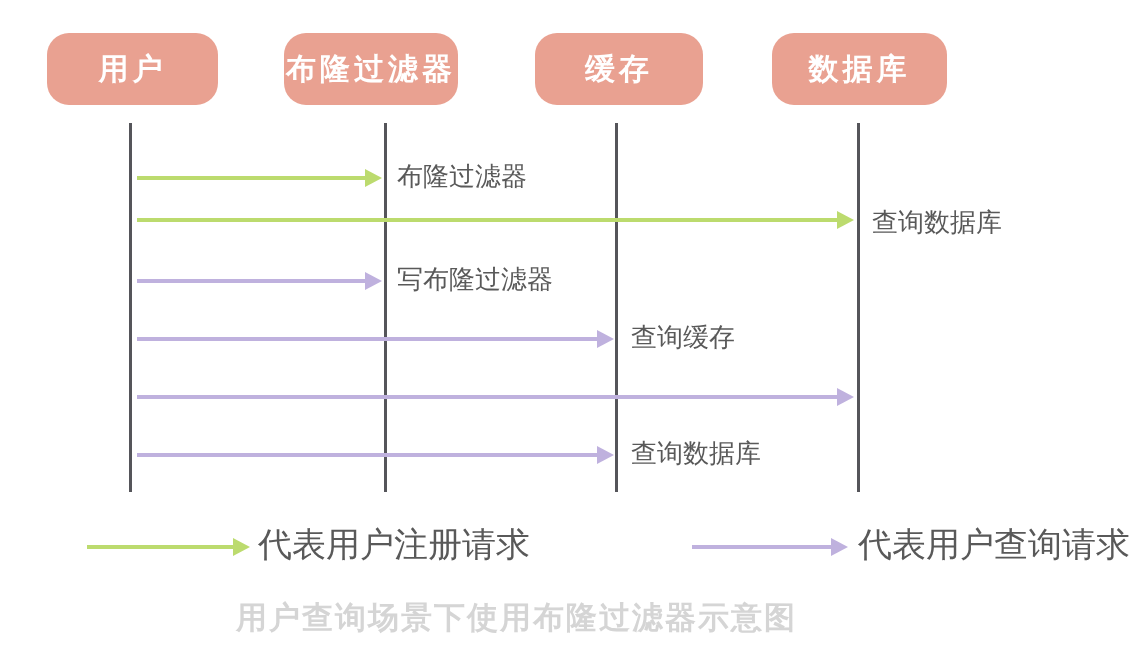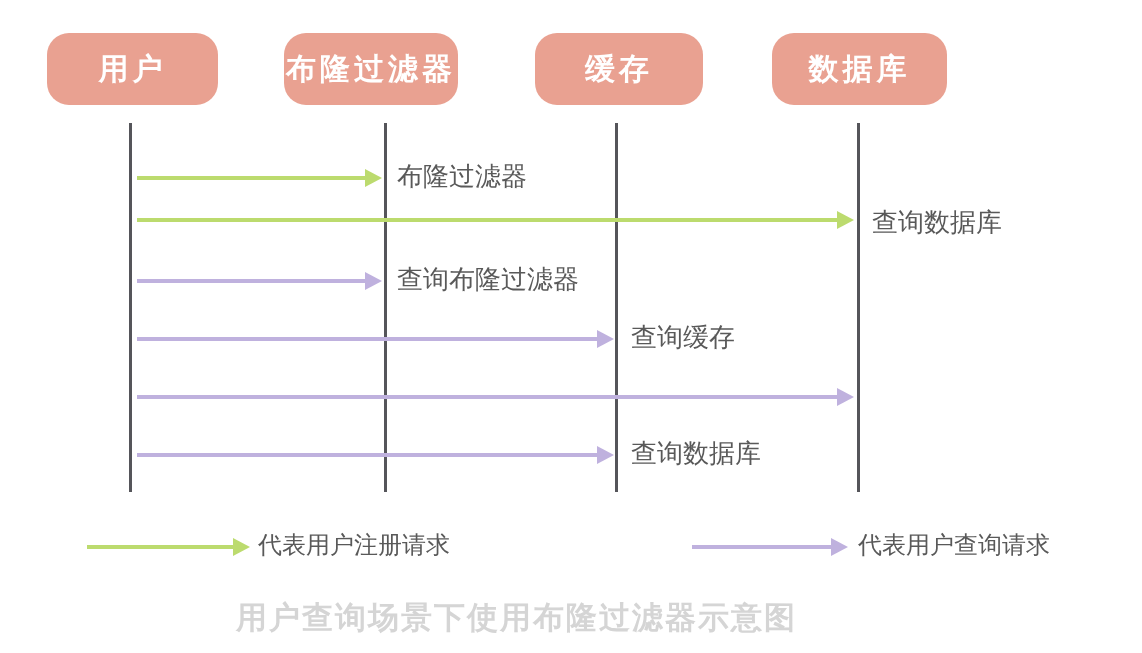--- a/index.html
+++ b/index.html
@@ -51,21 +51,21 @@
   .msg-label{
     position:absolute;
     color:var(--label);
     font-size:26px;
     line-height:30px;
     white-space:nowrap;
   }
   .legend-label{
     position:absolute;
     color:var(--label);
-    font-size:24px;
+    font-size:34px;
     line-height:32px;
     white-space:nowrap;
   }
   .caption{
     position:absolute;
     color:var(--caption);
     font-size:31px;
     font-weight:bold;
     letter-spacing:2px;
     white-space:nowrap;
@@ -103,21 +103,21 @@
   <div class="arrow green" style="left:137px;top:211px;width:717px;">
       <div class="shaft"></div>
       <div class="head"></div>
     </div>
   <div class="msg-label" style="left:872px;top:209px;">查询数据库</div>
 
   <div class="arrow purple" style="left:137px;top:272px;width:245px;">
       <div class="shaft"></div>
       <div class="head"></div>
     </div>
-  <div class="msg-label" style="left:397px;top:266px;">查询布隆过滤器</div>
+  <div class="msg-label" style="left:397px;top:266px;">写布隆过滤器</div>
 
   <div class="arrow purple" style="left:137px;top:330px;width:477px;">
       <div class="shaft"></div>
       <div class="head"></div>
     </div>
   <div class="msg-label" style="left:631px;top:324px;">查询缓存</div>
 
   <div class="arrow purple" style="left:137px;top:388px;width:717px;">
       <div class="shaft"></div>
       <div class="head"></div>

